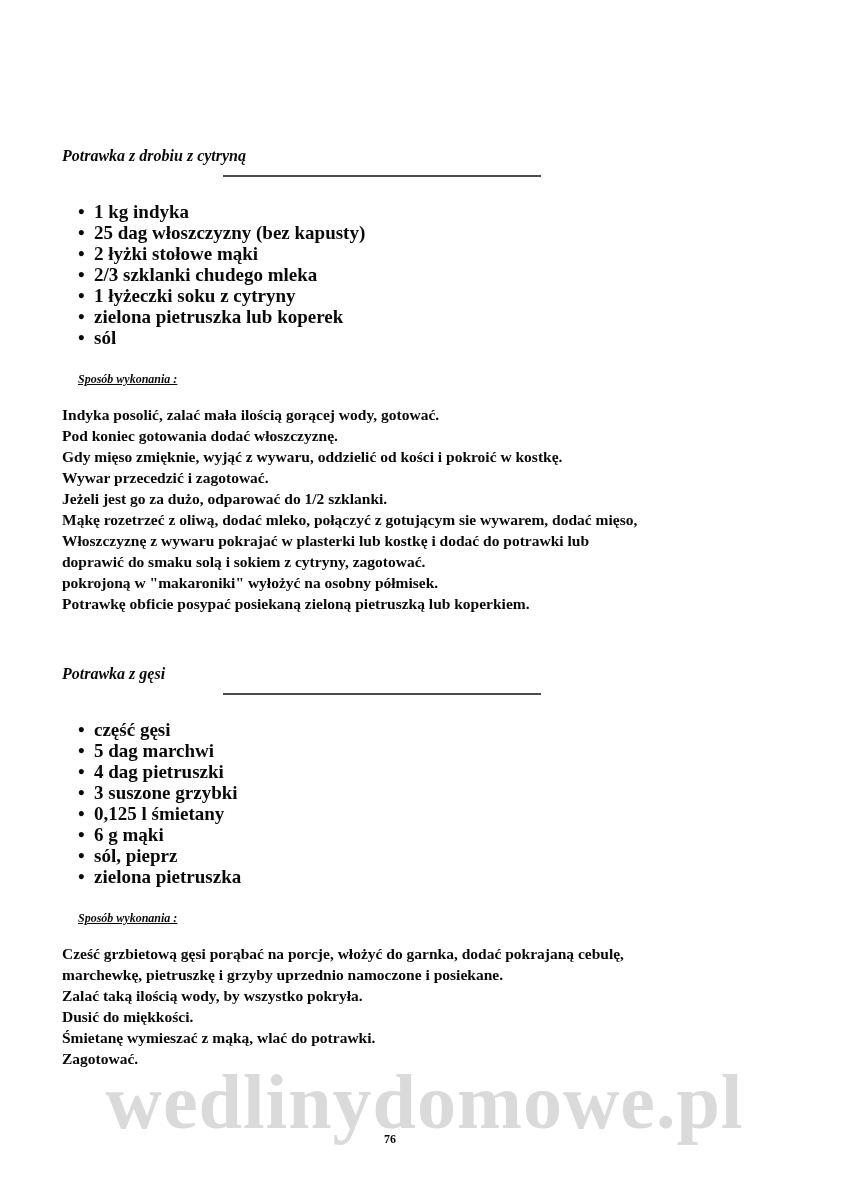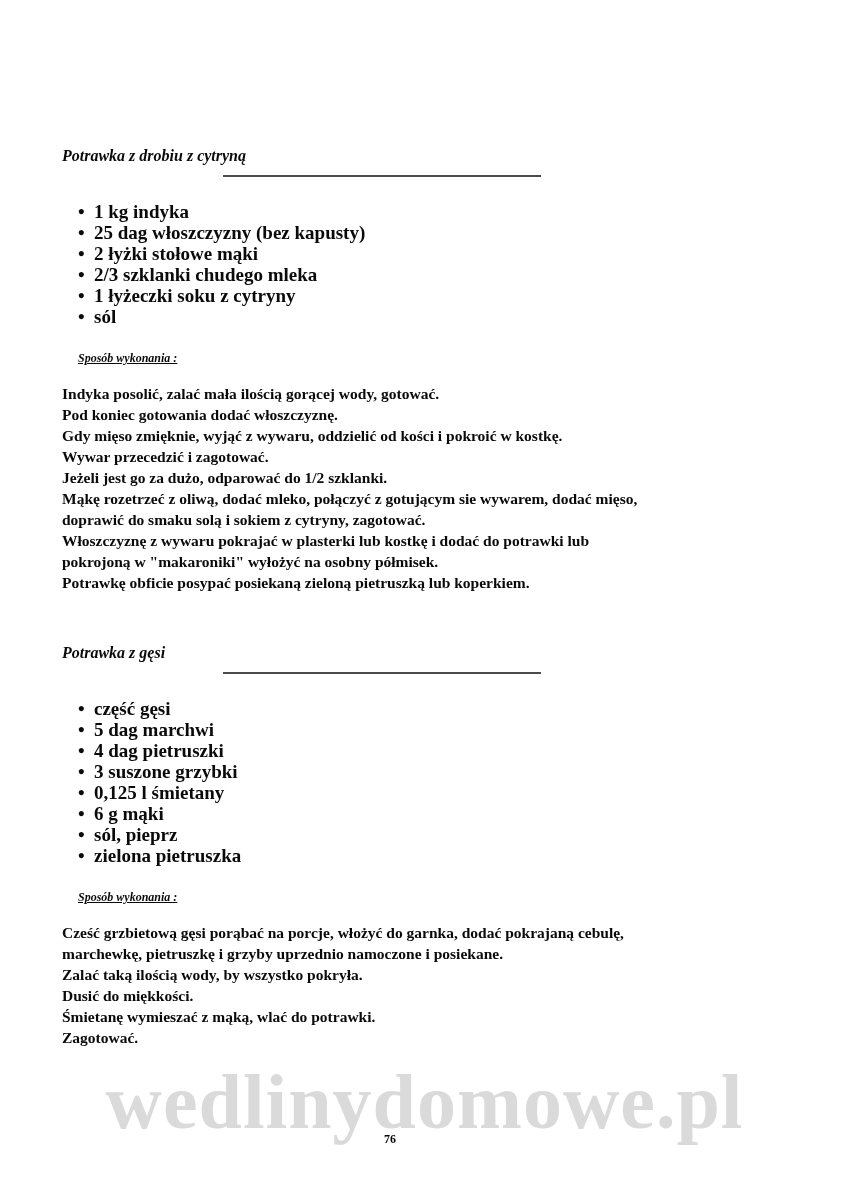--- a/index.html
+++ b/index.html
@@ -108,41 +108,42 @@
           <li class="ingredient">1 kg indyka</li>
 
           <li class="ingredient">25 dag włoszczyzny (bez kapusty)</li>
 
           <li class="ingredient">2 łyżki stołowe mąki</li>
 
           <li class="ingredient">2/3 szklanki chudego mleka</li>
 
           <li class="ingredient">1 łyżeczki soku z cytryny</li>
 
+          <li class="ingredient">zielona pietruszka lub koperek</li>
 
           <li class="ingredient">sól</li>
         </ul>
       <div class="method-heading">Sposób wykonania :</div>
       <div class="method">
 
           <div class="method-line">Indyka posolić, zalać mała ilością gorącej wody, gotować.</div>
 
           <div class="method-line">Pod koniec gotowania dodać włoszczyznę.</div>
 
           <div class="method-line">Gdy mięso zmięknie, wyjąć z wywaru, oddzielić od kości i pokroić w kostkę.</div>
 
           <div class="method-line">Wywar przecedzić i zagotować.</div>
 
           <div class="method-line">Jeżeli jest go za dużo, odparować do 1/2 szklanki.</div>
 
           <div class="method-line">Mąkę rozetrzeć z oliwą, dodać mleko, połączyć z gotującym sie wywarem, dodać mięso,</div>
 
+          <div class="method-line">Włoszczyznę z wywaru pokrajać w plasterki lub kostkę i dodać do potrawki lub</div>
+
           <div class="method-line">doprawić do smaku solą i sokiem z cytryny, zagotować.</div>
-
-          <div class="method-line">Włoszczyznę z wywaru pokrajać w plasterki lub kostkę i dodać do potrawki lub</div>
 
           <div class="method-line">pokrojoną w "makaroniki" wyłożyć na osobny półmisek.</div>
 
           <div class="method-line">Potrawkę obficie posypać posiekaną zieloną pietruszką lub koperkiem.</div>
 
         </div>
     </section>
 
     <section class="recipe recipe-2">
       <h1 class="recipe-title">Potrawka z gęsi</h1>

